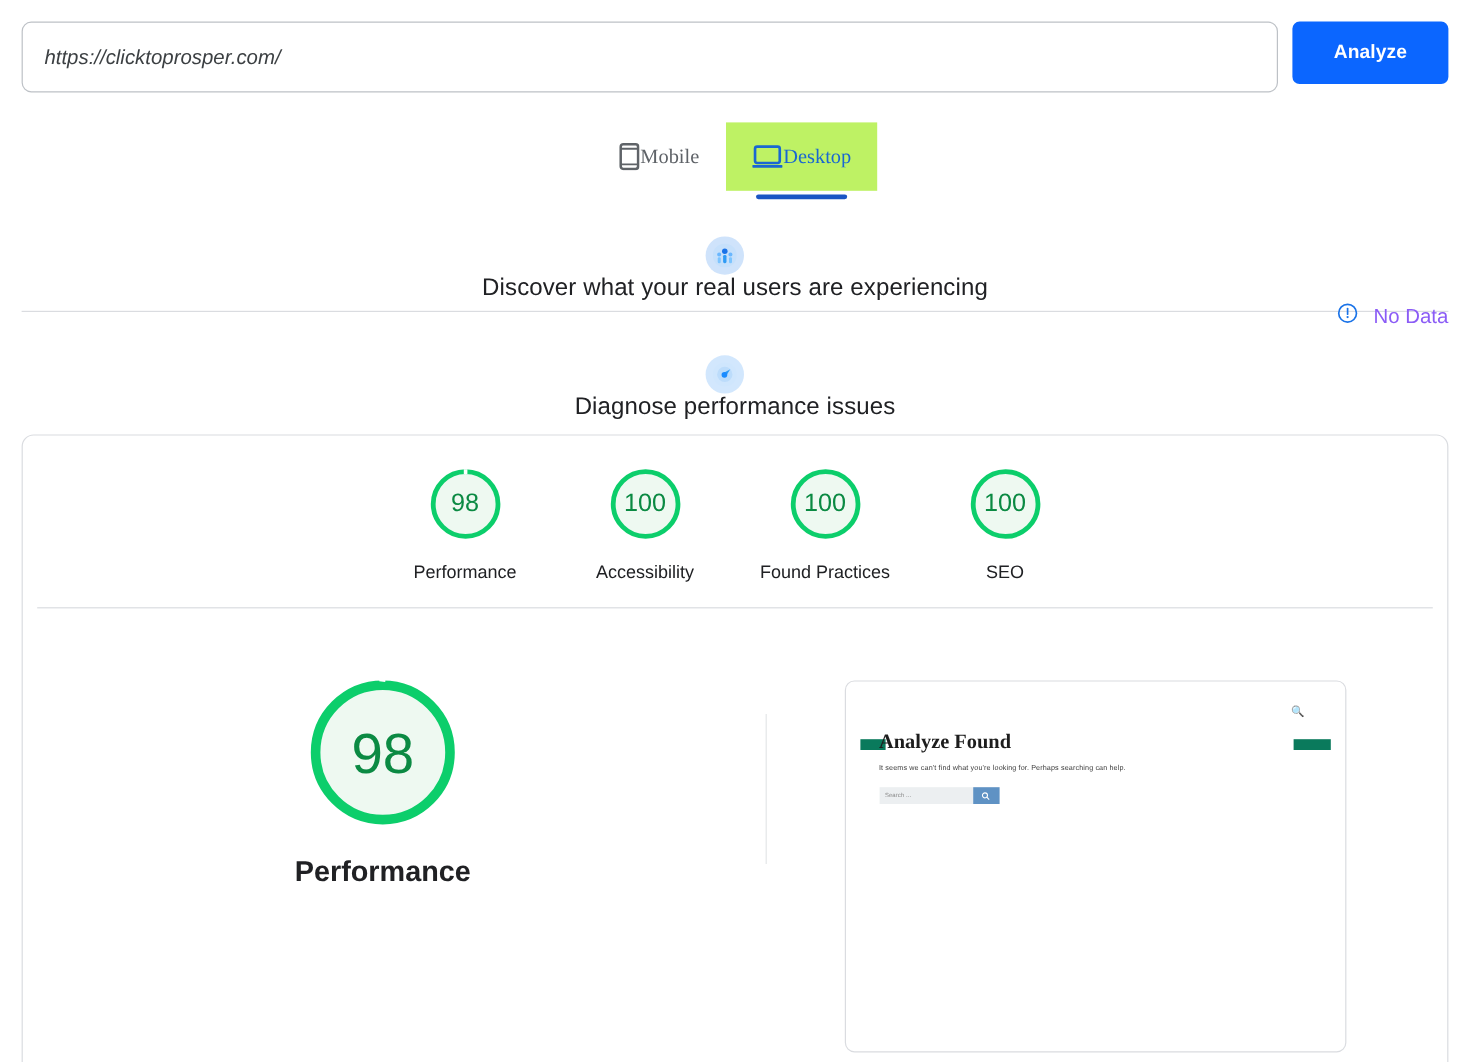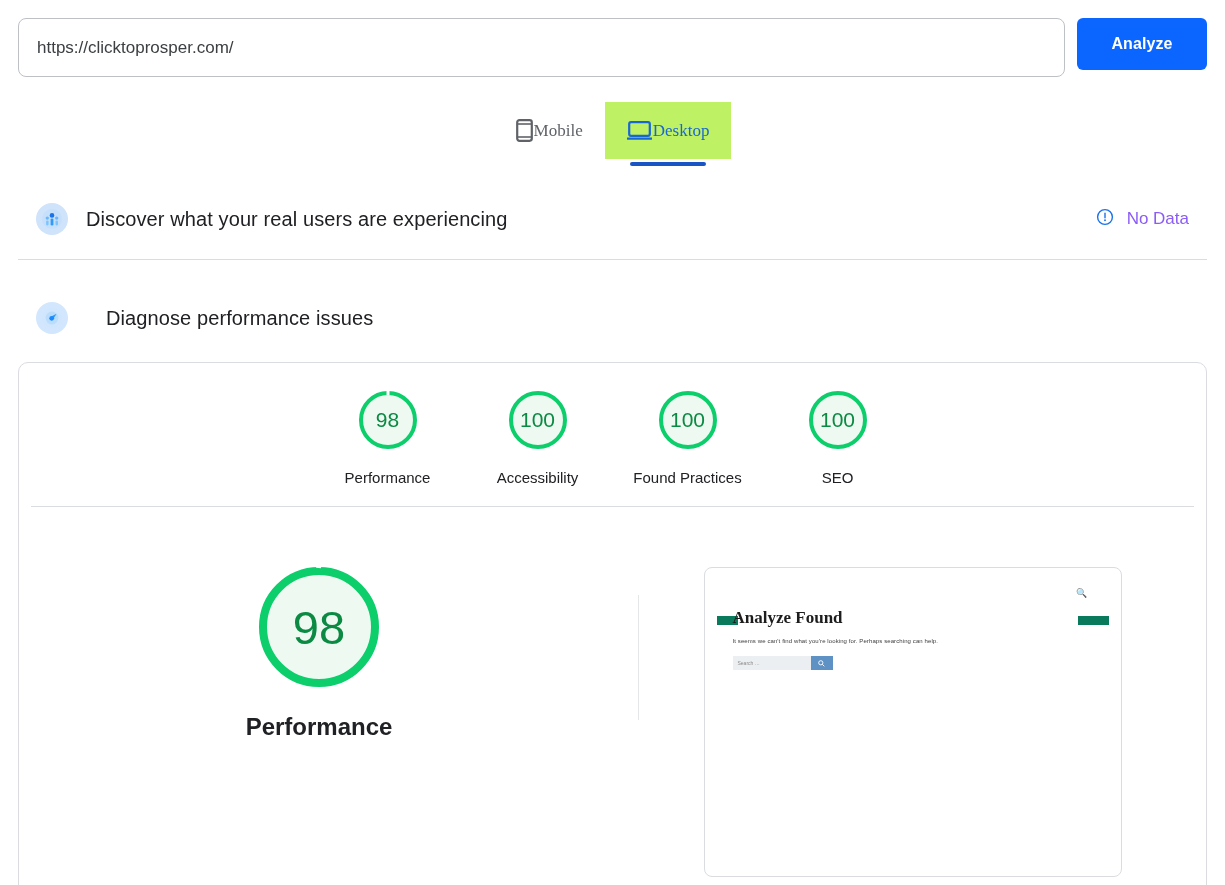--- a/index.html
+++ b/index.html
@@ -25,20 +25,21 @@
     flex: 1 1 auto;
     height: 59px;
     border: 1px solid #bdc1c6;
     border-radius: 8px;
     background: #fff;
     font-family: "Liberation Sans", sans-serif;
     font-size: 17px;
     color: #3c4043;
     padding: 0 18px;
     outline: none;
+    font-style: italic;
   }
   .analyze-btn {
     width: 130px;
     height: 52px;
     background: #0b66ff;
     color: #fff;
     border: none;
     border-radius: 6px;
     font-family: "Liberation Sans", sans-serif;
     font-size: 16px;
@@ -80,22 +81,23 @@
     height: 4px;
     border-radius: 2px;
     background: #1a55c4;
   }
   .tab svg { display: block; }
 
   
   .section-head {
     display: flex;
     align-items: center;
-    padding: 0 36px;
+    padding: 0 18px;
     height: 44px;
+    flex-direction: column;
   }
   .sec-icon {
     width: 32px; height: 32px;
     border-radius: 50%;
     flex: 0 0 32px;
     display: flex; align-items: center; justify-content: center;
     margin-right: 18px;
   }
   .sec-icon.users { background: #cfe3fb; }
   .sec-icon.diagnose { background: #d2e7fd; }
@@ -367,21 +369,21 @@
         <line x1="9" y1="5.1" x2="9" y2="9.8" stroke="#1a73e8" stroke-width="1.4" stroke-linecap="round"></line>
         <circle cx="9" cy="12.2" r="0.95" fill="#1a73e8"></circle>
       </svg>
     </span>
     <span>No Data</span>
   </span>
 </div>
 
 <div class="hr"></div>
 
-<div class="section-head" style="margin-top:36px;gap:20px;">
+<div class="section-head" style="margin-top:36px;">
   <span class="sec-icon diagnose">
     <svg width="20" height="20" viewBox="0 0 20 20">
       <circle cx="10" cy="10" r="10" fill="#cfe6fd"></circle>
       <circle cx="10" cy="10" r="6.4" fill="#bcdcfb"></circle>
       <path d="M14.6 5.8 L9.2 8.6 L11.4 10.8 Z" fill="#2f9bf5"></path>
       <circle cx="9.7" cy="10.3" r="2.4" fill="#1a8bff"></circle>
     </svg>
   </span>
   <span class="sec-title">Diagnose performance issues</span>
 </div>

